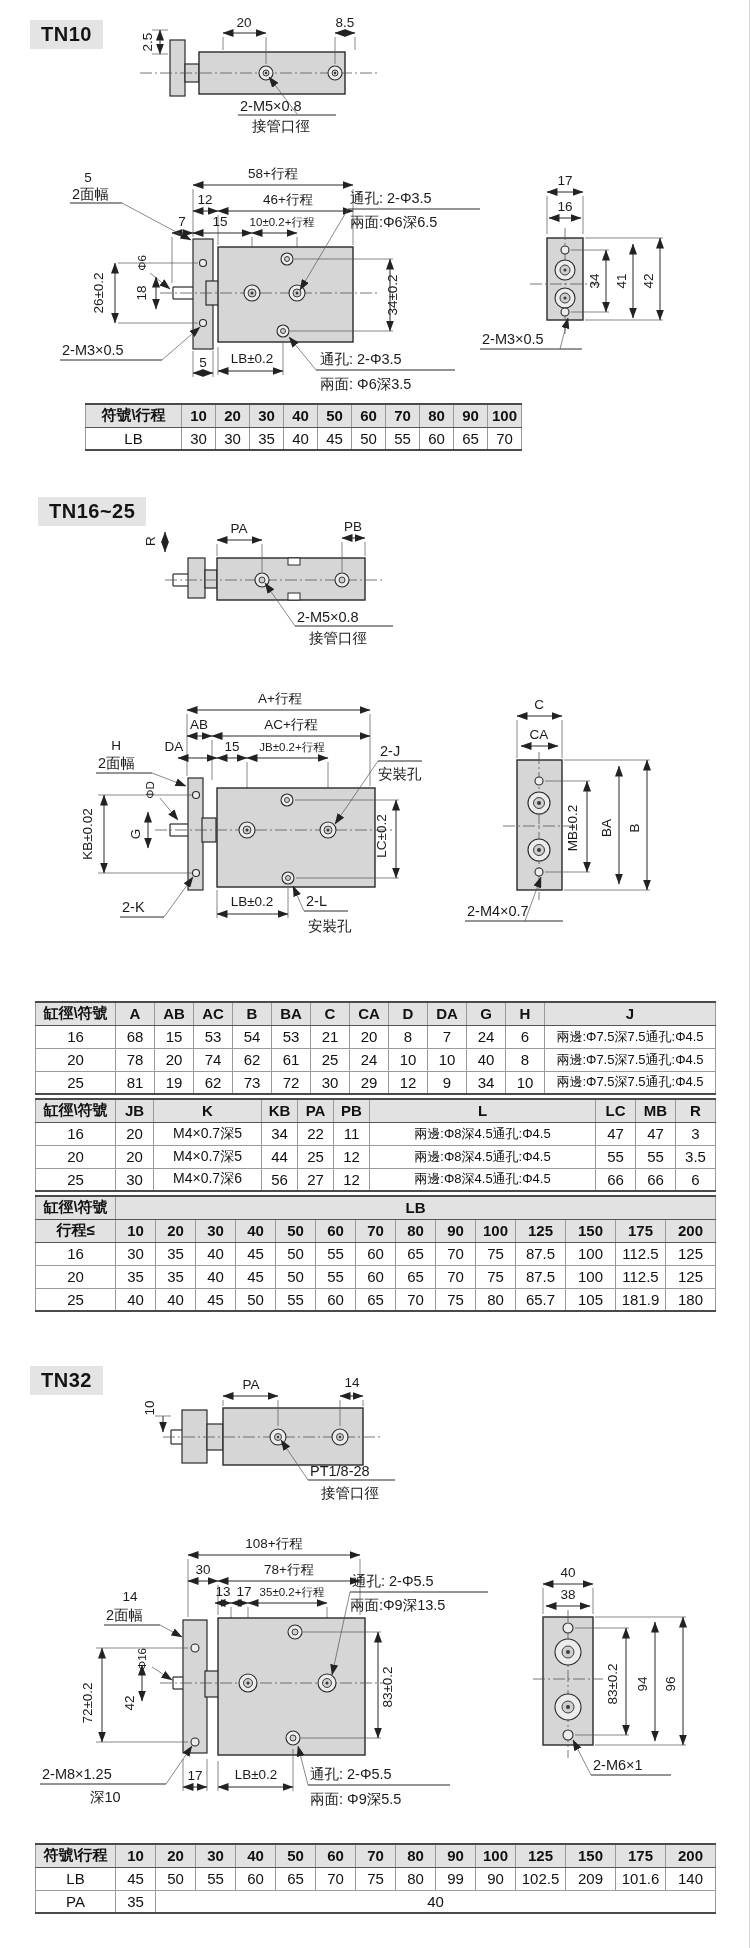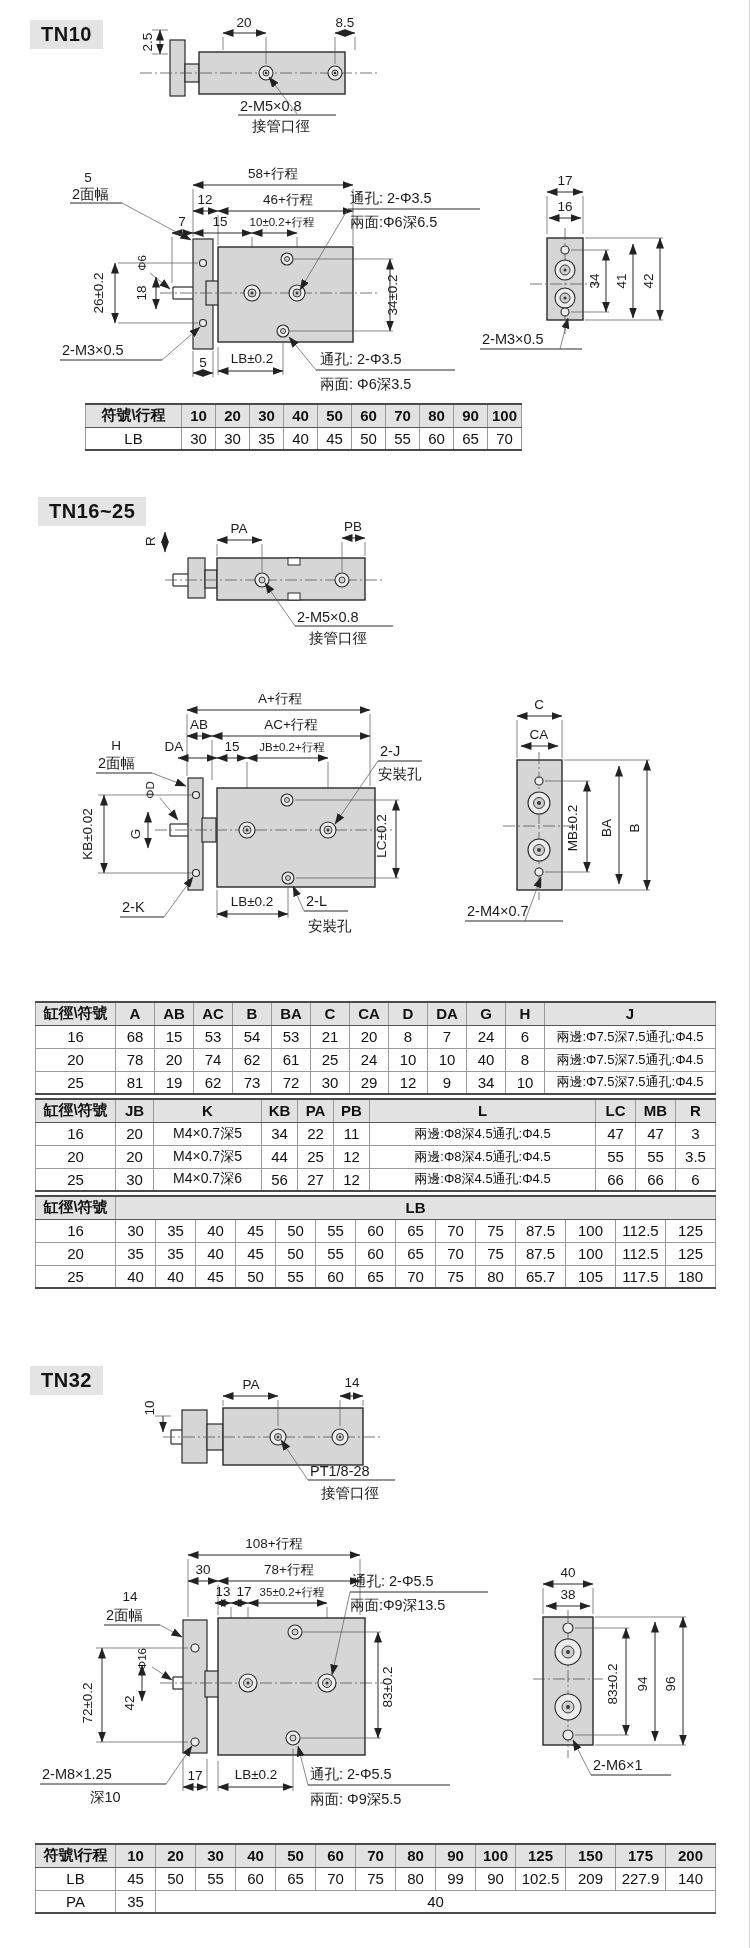--- a/index.html
+++ b/index.html
@@ -545,20 +545,37 @@
       <col style="width:50px">
       <col style="width:50px">
       <col style="width:50px">
       <col style="width:50px">
     </colgroup>
   <thead>
     <tr>
       <th>缸徑\符號</th>
       <th colspan="14">LB</th>
     </tr>
+    <tr>
+      <th>行程≤</th>
+      <th>10</th>
+      <th>20</th>
+      <th>30</th>
+      <th>40</th>
+      <th>50</th>
+      <th>60</th>
+      <th>70</th>
+      <th>80</th>
+      <th>90</th>
+      <th>100</th>
+      <th>125</th>
+      <th>150</th>
+      <th>175</th>
+      <th>200</th>
+    </tr>
   </thead>
   <tbody>
       <tr>
         <td>16</td>
         <td>30</td>
         <td>35</td>
         <td>40</td>
         <td>45</td>
         <td>50</td>
         <td>55</td>
@@ -595,21 +612,21 @@
         <td>45</td>
         <td>50</td>
         <td>55</td>
         <td>60</td>
         <td>65</td>
         <td>70</td>
         <td>75</td>
         <td>80</td>
         <td>65.7</td>
         <td>105</td>
-        <td>117.5</td>
+        <td>181.9</td>
         <td>180</td>
       </tr>
     </tbody>
 </table>
 
 <div class="sec-title" style="left:30px;top:1366px">TN32</div>
 
 <svg style="left:125px;top:1358px" width="330" height="165">
   <defs>
       <marker id="m7" markerWidth="11" markerHeight="8" refX="10.5" refY="4" orient="auto-start-reverse" markerUnits="userSpaceOnUse">
@@ -810,21 +827,21 @@
         <td>55</td>
         <td>60</td>
         <td>65</td>
         <td>70</td>
         <td>75</td>
         <td>80</td>
         <td>99</td>
         <td>90</td>
         <td>102.5</td>
         <td>209</td>
-        <td>227.9</td>
+        <td>101.6</td>
         <td>140</td>
       </tr>
     </tbody>
   <tbody>
     <tr>
       <td>PA</td>
       <td>35</td>
       <td colspan="13">40</td>
     </tr>
   </tbody>

